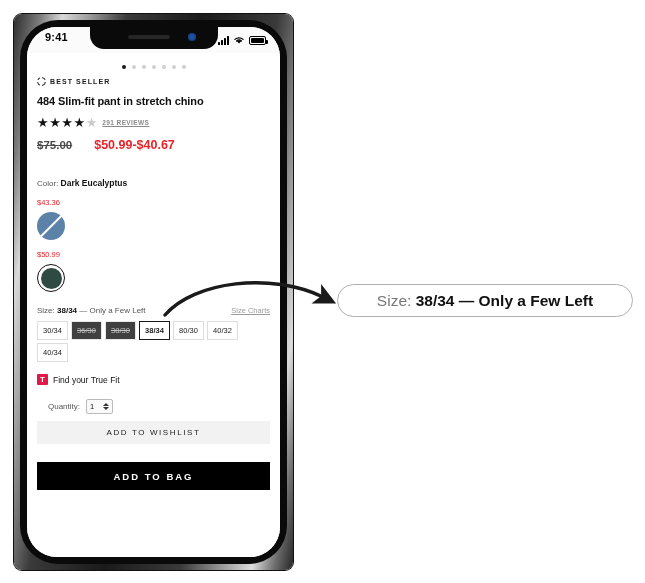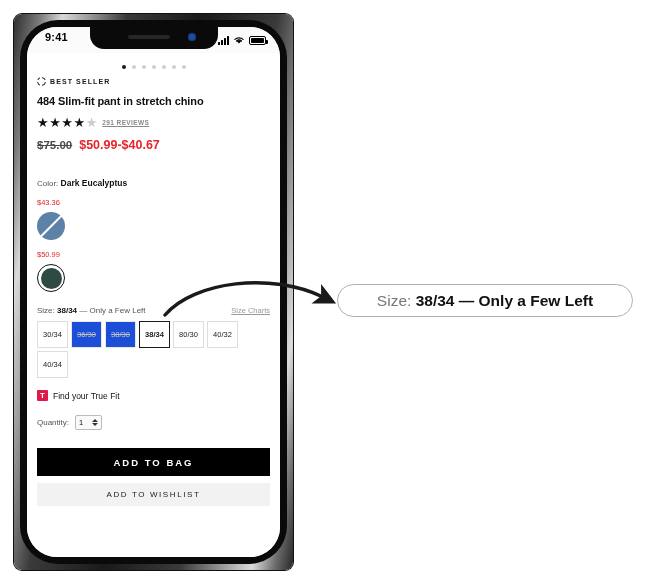--- a/index.html
+++ b/index.html
@@ -209,21 +209,21 @@
     letter-spacing: 0.4px;
     color: #8a8a8a;
     text-decoration: underline;
     font-weight: bold;
   }
 
   
   #price-row {
     display: flex;
     align-items: baseline;
-    gap: 7px;
+    gap: 22px;
     margin-top: 9px;
   }
   #price-was {
     font-size: 11.5px;
     font-weight: bold;
     color: #4a4a4a;
     text-decoration: line-through;
   }
   #price-now {
     font-size: 12.5px;
@@ -292,34 +292,34 @@
 
   
   .size-grid {
     display: flex;
     flex-wrap: wrap;
     gap: 3px;
     margin-top: 6px;
   }
   .size-box {
     width: 31px;
-    height: 27px;
+    height: 19px;
     border: 1px solid #ddd;
     display: flex;
     align-items: center;
     justify-content: center;
     font-size: 7.5px;
     color: #1a1a1a;
     background: #fff;
     box-sizing: border-box;
   }
   .size-box.selected { border: 1.4px solid #1a1a1a; font-weight: bold; }
   .size-box.disabled {
     color: #c2c2c2;
-    background: #1d4ed8;
+    background: #404040;
     text-decoration: line-through;
     border-color: #e8e8e8;
   }
 
   
   #truefit-row {
     display: flex;
     align-items: center;
     gap: 5px;
     margin-top: 12px;
@@ -337,21 +337,21 @@
   }
   #truefit-label { font-size: 8.5px; font-weight: normal; color: #111; }
 
   
   #quantity-row {
     display: flex;
     align-items: center;
     gap: 6px;
     margin-top: 14px;
   }
-  #quantity-label { font-size: 8px; color: #555; }
+  #quantity-label { font-size: 8px; color: #555; margin-left: 11px; }
   #quantity-select {
     width: 27px;
     height: 15px;
     border: 1px solid #bbb;
     border-radius: 2px;
     background: #fafafa;
     display: flex;
     align-items: center;
     justify-content: space-between;
     padding: 0 3px;
@@ -572,22 +572,22 @@
         <span id="quantity-label">Quantity:</span>
         <div id="quantity-select">
           <span id="quantity-value">1</span>
           <span id="quantity-arrows">
               <i></i>
               <i></i>
             </span>
         </div>
       </div>
 
+      <div id="add-to-wishlist">ADD TO WISHLIST</div>
       <div id="add-to-bag">ADD TO BAG</div>
-      <div id="add-to-wishlist">ADD TO WISHLIST</div>
 
 
     </div>
   </div>
 </div>
 
 <svg id="arrow-svg" viewBox="0 0 185 52">
   <defs>
     <marker id="arrowhead" markerWidth="7" markerHeight="7" refX="2.2" refY="3.2" orient="auto">
       <path d="M0,0 L6.5,3.2 L0,6.4 L1.6,3.2 Z" fill="#1a1a1a"></path>

